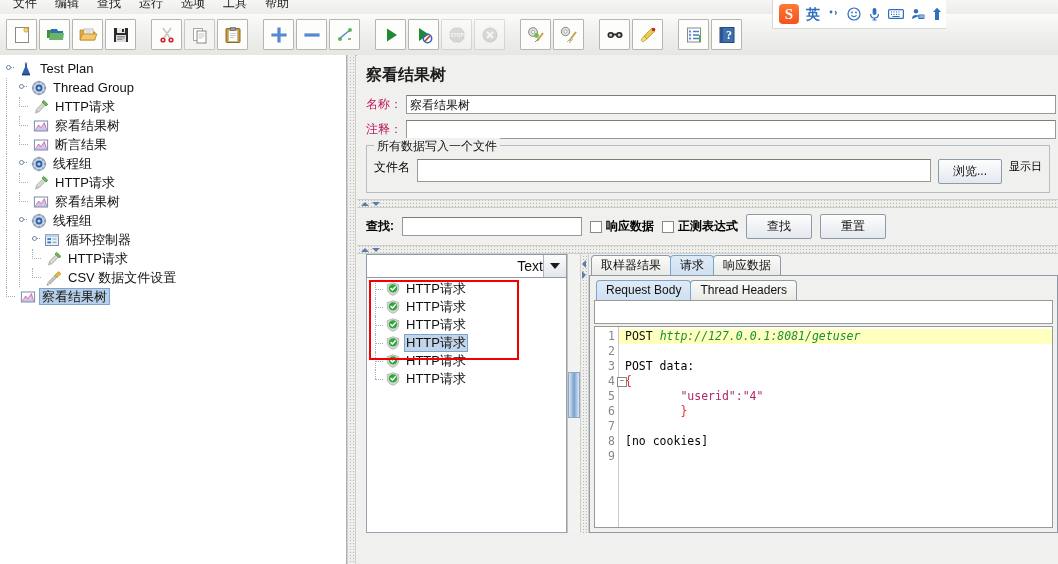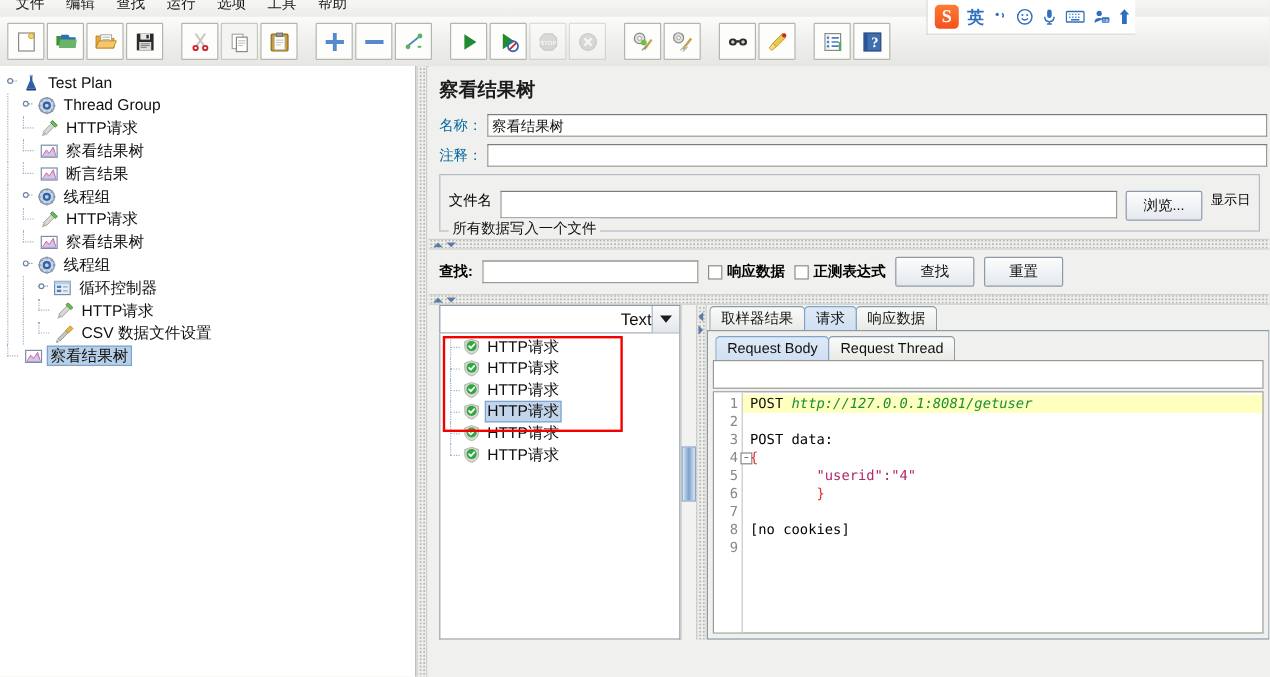--- a/index.html
+++ b/index.html
@@ -90,32 +90,32 @@
   .elbow{width:13px;height:19px;flex:0 0 13px;position:relative;}
   .elbow::before{content:"";position:absolute;left:0;top:0;bottom:9px;border-left:1px dotted #9fb3c8;}
   .elbow::after{content:"";position:absolute;left:0;top:9px;width:9px;border-top:1px dotted #9fb3c8;}
   .elbow.last::before{bottom:9px;}
   .vline{width:13px;height:19px;flex:0 0 13px;position:relative;}
   .vline::before{content:"";position:absolute;left:0;top:0;bottom:0;border-left:1px dotted #9fb3c8;}
 
   
   .panel-title{font-size:16px;font-weight:bold;color:#1b1b1b;padding:10px 0 9px 9px;}
   .frow{display:flex;align-items:center;padding:0 2px 0 9px;margin-bottom:6px;}
-  .flab{font-size:12px;width:40px;flex:0 0 40px;color:#0369a1;}
+  .flab{font-size:12px;width:40px;flex:0 0 40px;color:#be185d;}
   .fin{
     flex:1;height:19px;background:#fff;border:1px solid #9a9a95;
     border-top-color:#7d7d78;font-size:12px;padding:0 3px;line-height:19px;
     box-sizing:border-box;color:#111;
   }
   .fieldset{
     margin:4px 8px 0 9px;border:1px solid #b4bcc6;position:relative;
     padding:13px 7px 8px 7px;background:transparent;
   }
   .fslegend{
-    position:absolute;left:7px;top:-8px;background:#f0f0ee;padding:0 3px;font-size:12px;color:#111;margin-top:44px;
+    position:absolute;left:7px;top:-8px;background:#f0f0ee;padding:0 3px;font-size:12px;color:#111;
   }
   .btn{
     border:1px solid #8d9aa8;background:linear-gradient(#fdfdfd,#e4e8ee);
     font-size:12px;padding:2px 9px;border-radius:2px;color:#111;line-height:15px;
     box-sizing:border-box;white-space:nowrap;
   }
 
   
   .splitter-h{
     height:9px;margin:6px 0 0 0;background:#eeeeec;position:relative;
@@ -780,21 +780,21 @@
 
       <div class="detail-col">
         <div class="tabrow" id="detail-tabs">
             <div class="tab">取样器结果</div>
             <div class="tab active">请求</div>
             <div class="tab">响应数据</div>
           </div>
         <div class="tabbody">
           <div class="tabrow2" id="detail-subtabs">
               <div class="tab active">Request Body</div>
-              <div class="tab">Request Thread</div>
+              <div class="tab">Thread Headers</div>
             </div>
           <div class="tabbody2">
             <div class="topbox"></div>
             <div class="codearea">
               <div class="gutter" id="code-gutter">
                   <div class="gline">1</div>
                   <div class="gline">2</div>
                   <div class="gline">3</div>
                   <div class="gline">4<span class="fold">–</span></div>
                   <div class="gline">5</div>

